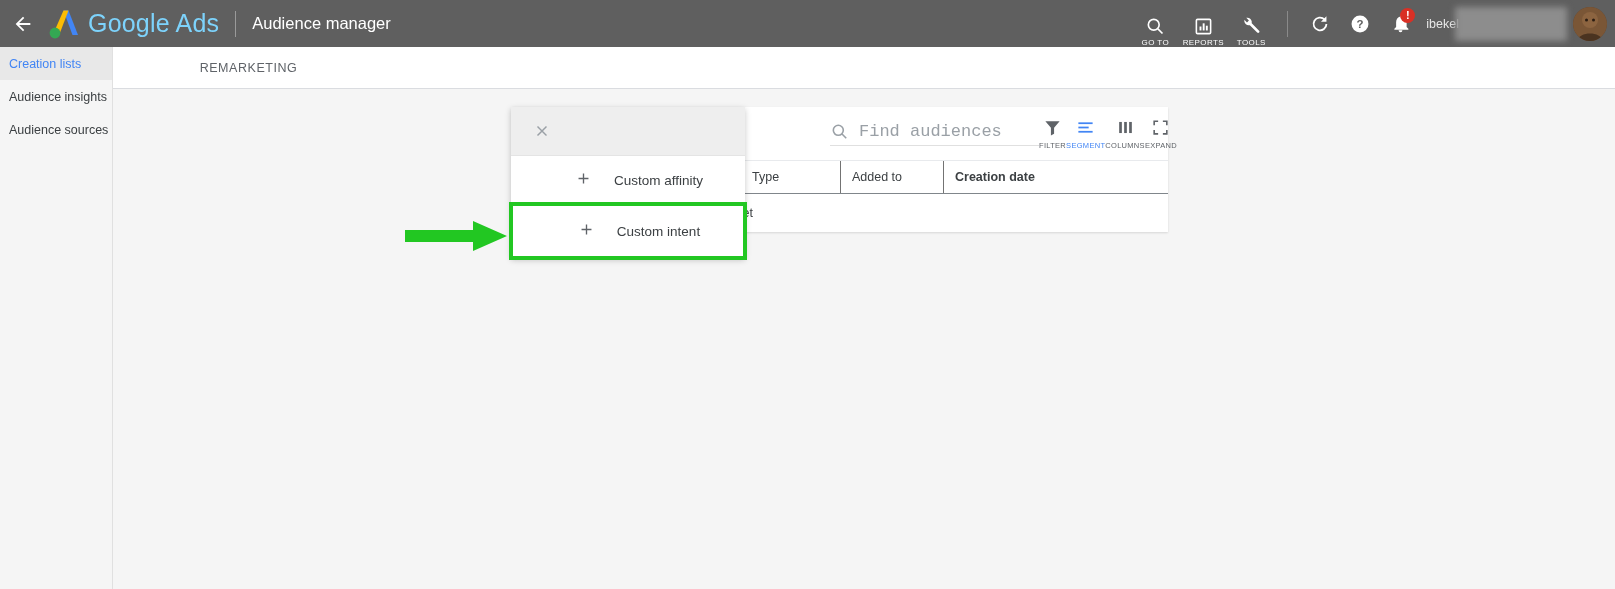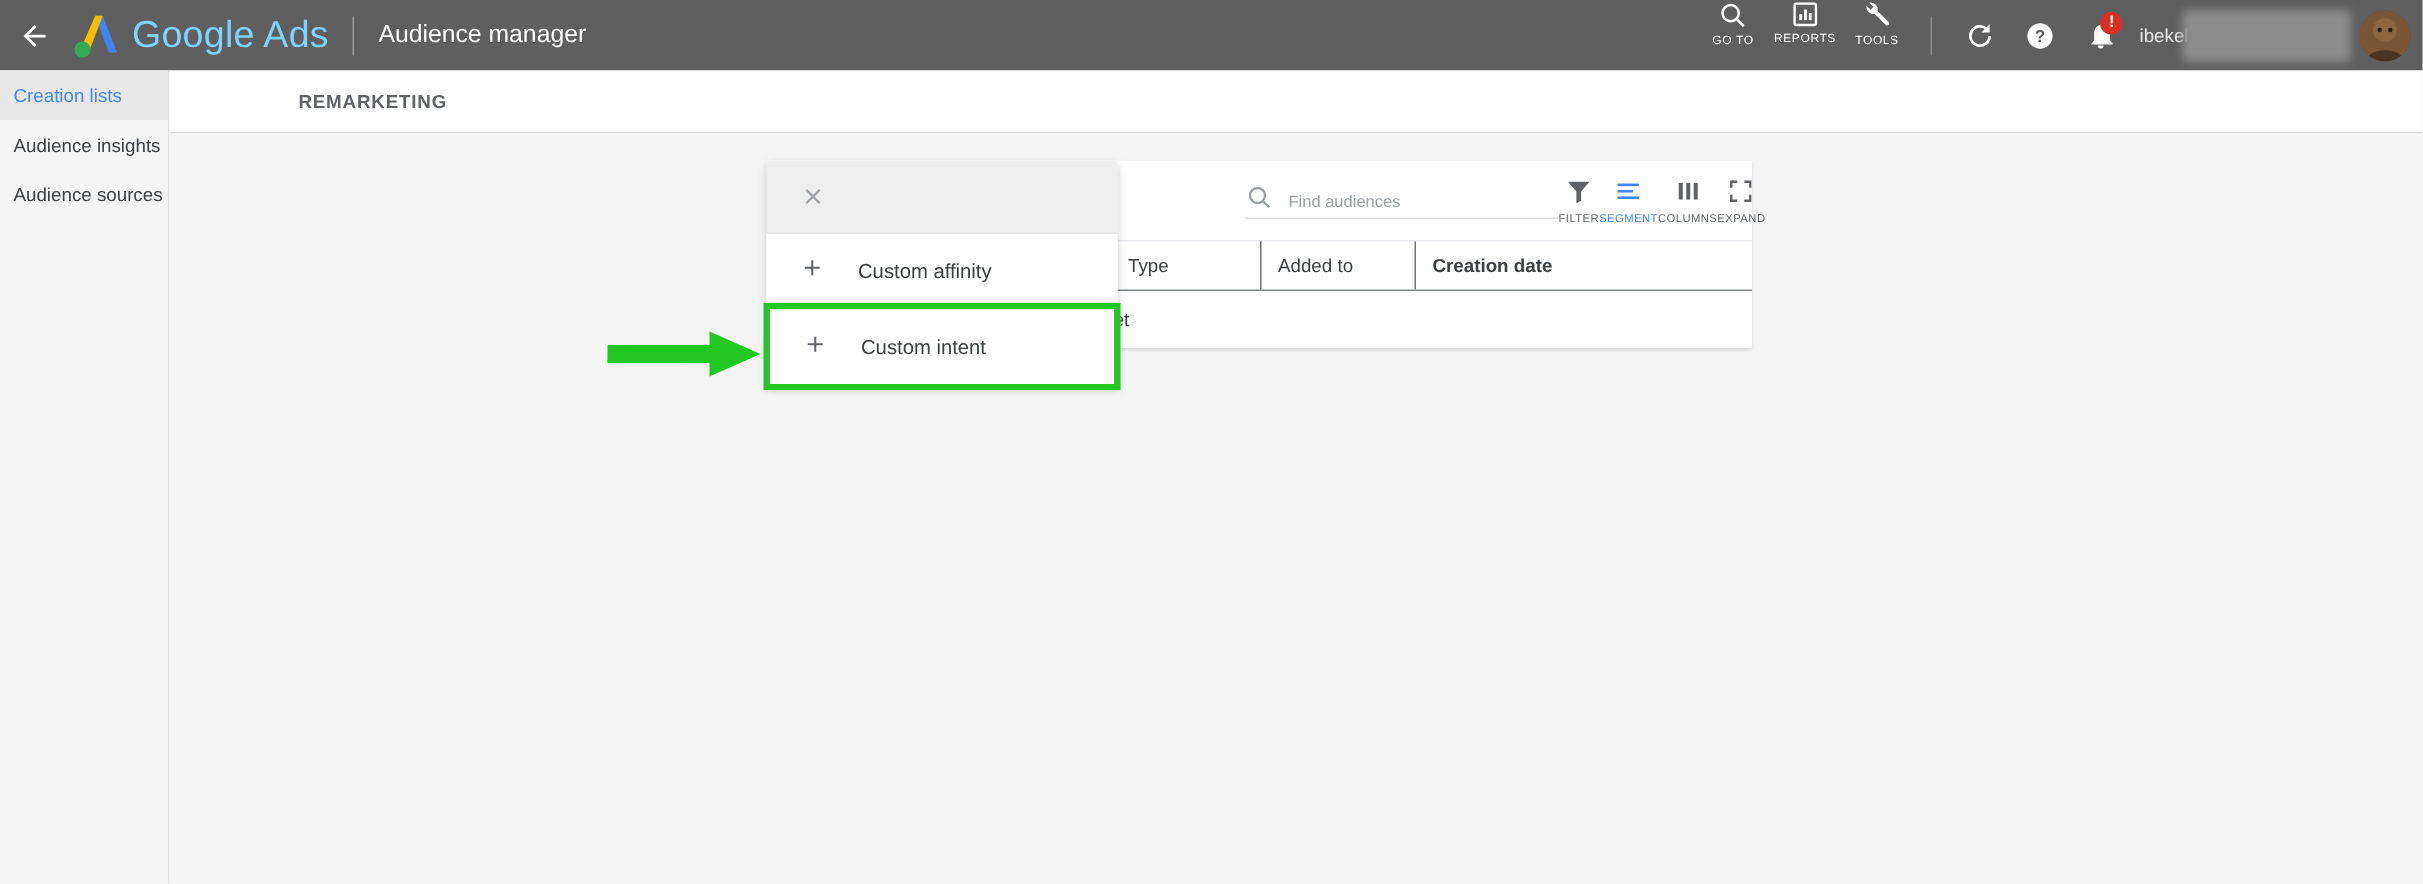--- a/index.html
+++ b/index.html
@@ -30,21 +30,21 @@
   .brand-divider {
     width: 1px; height: 26px; background: #9a9a9a; margin: 0 16px;
   }
   .page-title-top { color: #ffffff; font-size: 16.5px; font-weight: 500; }
 
   .topbar-right {
     margin-left: auto; display: flex; align-items: center; height: 47px;
   }
   .tool-item {
     width: 48px; height: 47px; display: flex; flex-direction: column;
-    align-items: center; justify-content: flex-start; cursor: pointer;
+    align-items: center; justify-content: flex-end; cursor: pointer;
   }
   .tool-item .tlabel {
     color: #ffffff; font-size: 8px; letter-spacing: .4px;
     margin-top: 2px; font-weight: 500;
   }
   .vdiv { width: 1px; height: 26px; background: #8a8a8a; margin: 0 12px; }
   .icon-btn {
     width: 40px; height: 47px; display: flex; align-items: center;
     justify-content: center; cursor: pointer; position: relative;
   }
@@ -86,21 +86,21 @@
   
   .tabbar {
     position: absolute; left: 113px; top: 47px;
     width: 1502px; height: 42px;
     background: #ffffff;
     border-bottom: 1px solid #dadce0;
     display: flex; align-items: flex-start;
   }
   .tab {
     height: 41px; display: flex; align-items: center; justify-content: center;
-    font-size: 12.5px; letter-spacing: .55px; font-weight: 700;
+    font-size: 12.5px; letter-spacing: .55px; font-weight: 400;
     color: #5f6368; cursor: pointer; position: relative;
   }
   .tab.active { color: #4285f4; }
   .tab.active::after {
     content: ""; position: absolute; left: 0; bottom: 0;
     width: 100%; height: 3px; background: #4285f4;
   }
 
   
   .main {
@@ -117,23 +117,23 @@
   .table-toolbar {
     height: 53px; display: flex; align-items: center;
     padding-right: 4px;
   }
   .search-wrap {
     margin-left: 318px; display: flex; align-items: flex-end;
     border-bottom: 1px solid #e0e0e0; padding-bottom: 4px;
     width: 222px;
   }
   .search-input {
-    border: none; outline: none; font-size: 11px;
+    border: none; outline: none; font-size: 17px;
     color: #5f6368; background: transparent; width: 180px;
-    font-family: Liberation Sans, sans-serif; margin-left: 10px;
+    font-family: Liberation Mono, monospace; margin-left: 10px;
   }
   .search-input::placeholder { color: #9aa0a6; }
   .tb-action {
     width: 48px; height: 53px; display: flex; flex-direction: column;
     align-items: center; justify-content: center; cursor: pointer;
   }
   .tb-action .tlabel {
     font-size: 7.5px; letter-spacing: .3px; color: #5f6368;
     margin-top: 4px; font-weight: 500;
   }
@@ -161,21 +161,21 @@
   }
   .dd-header {
     height: 49px; background: #eeeeee;
     display: flex; align-items: center; padding-left: 22px;
     border-bottom: 1px solid #e4e4e4;
   }
   .dd-close { cursor: pointer; width: 18px; height: 18px; }
   .dd-item {
     height: 48px; display: flex; align-items: center;
     padding-left: 22px; font-size: 13.5px; color: #3c4043;
-    cursor: pointer; background: #ffffff;
+    cursor: pointer; background: #ffffff; justify-content: center;
   }
   .dd-item .plus { margin-right: 22px; color: #5f6368; }
   .dd-item.highlighted {
     outline: 4px solid #22c722;
     outline-offset: -2px;
     border: 2px solid #3a3a3a;
     position: relative; z-index: 5;
     height: 54px;
   }
 

